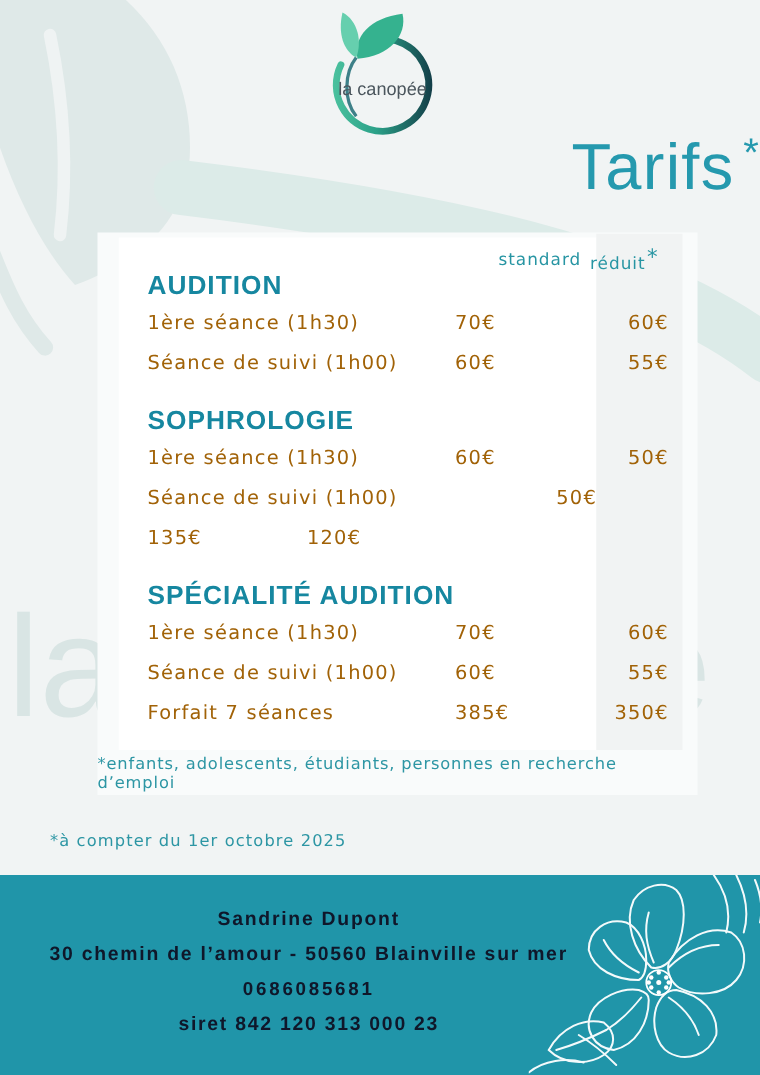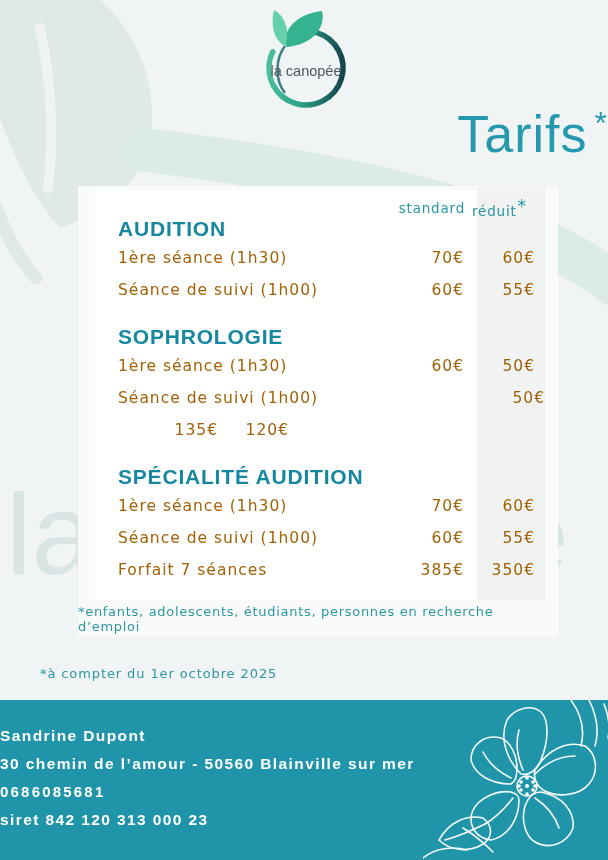--- a/index.html
+++ b/index.html
@@ -31,33 +31,33 @@
               font-size:13.5px;color:#2795a3;letter-spacing:.8px;}
   .hdr-reduit .star{font-size:17px;position:relative;top:-4px;left:1px;}
 
   .sections{padding-top:26px;}
   .section + .section{margin-top:18px;}
   .section h2{margin:0;padding-left:23px;font-family:"Liberation Sans",sans-serif;
               font-weight:bold;font-size:21px;line-height:26px;color:#1687a0;letter-spacing:.8px;}
   .row{display:flex;padding-left:23px;line-height:32px;font-size:15.5px;
        color:#a16207;letter-spacing:1px;}
   .row .lbl{flex:1;}
-  .row .std{width:100px;text-align:right;}
+  .row .std{width:100px;text-align:left;}
   .row .red{width:81px;text-align:right;padding-right:10px;box-sizing:border-box;}
 
   .reduced-note{position:absolute;left:78px;top:602px;width:480px;height:34px;z-index:5;
                 display:flex;align-items:center;justify-content:center;
                 font-size:13px;color:#2d96a4;letter-spacing:.7px;}
   .date-note{position:absolute;left:40px;top:666px;z-index:2;
              font-size:13px;color:#2d96a4;letter-spacing:.9px;}
 
   
   .footer{position:absolute;left:0;top:700px;width:608px;height:160px;background:#2095a9;z-index:6;}
   .footer-flower{position:absolute;right:0;bottom:0;width:185px;height:160px;}
-  .footer-text{position:absolute;left:0;top:22px;width:494px;text-align:left;color:#ffffff;
+  .footer-text{position:absolute;left:0;top:22px;width:494px;text-align:center;color:#0f172a;
                font-family:"Liberation Sans",sans-serif;font-weight:bold;}
   .footer-text div{line-height:28px;letter-spacing:1.4px;font-size:15.5px;}
   .footer-text .phone{letter-spacing:2.2px;font-size:15px;}
 </style>
 </head>
 <body>
 
 <div id="page">
 
   <svg id="decor" viewBox="0 0 608 860" aria-hidden="true">

